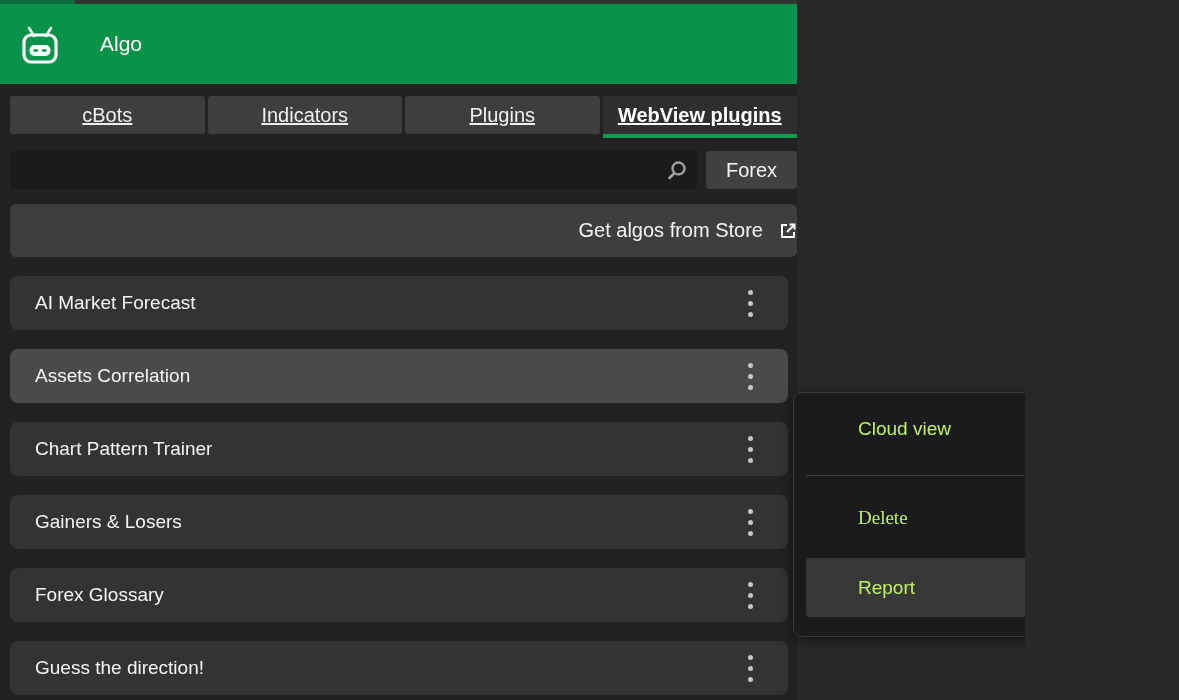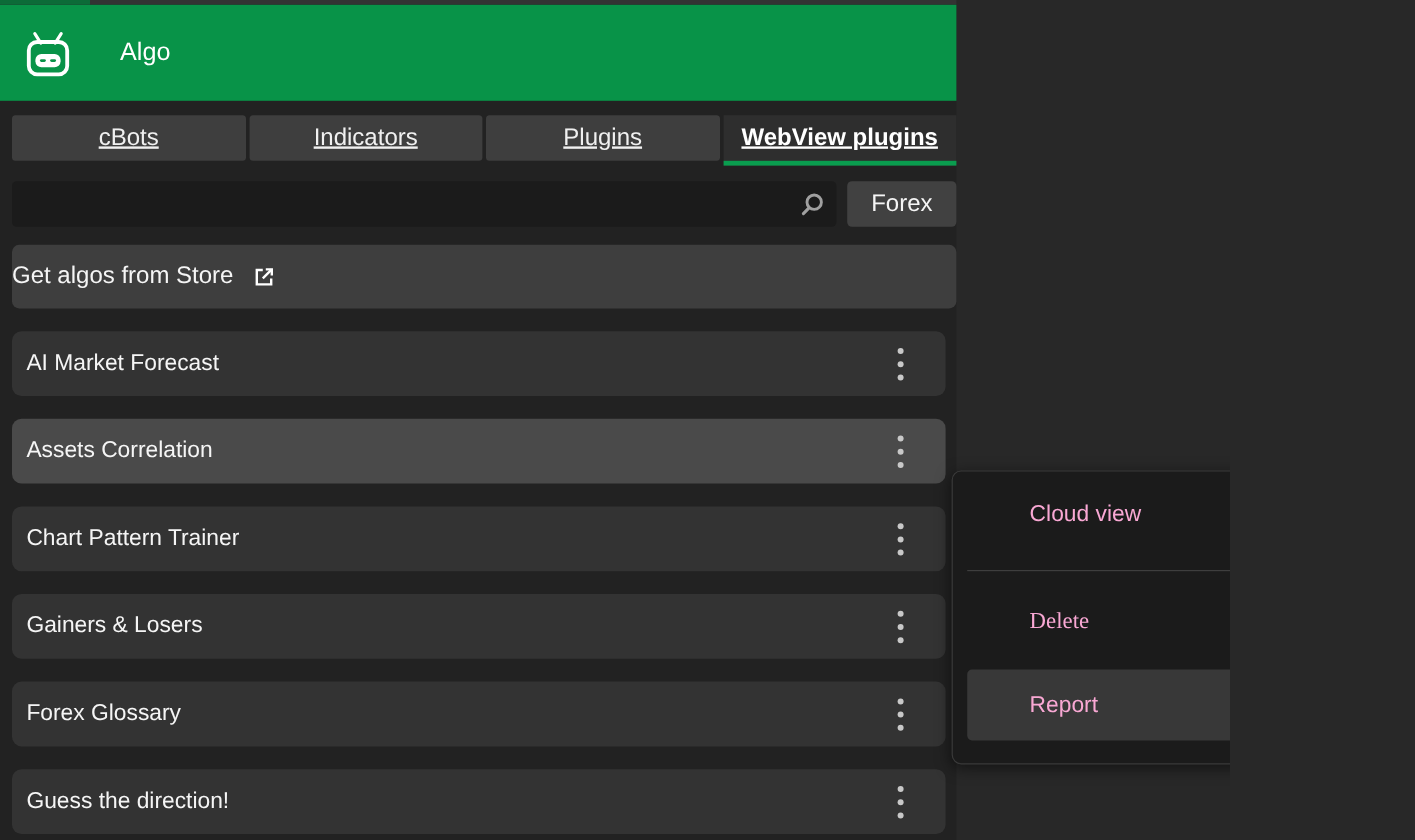--- a/index.html
+++ b/index.html
@@ -35,38 +35,38 @@
   .search-box input { position:absolute; left:10px; top:0; width:640px; height:38px; background:transparent;
                 border:none; outline:none; color:#e8e8e8; font-size:19px; font-family:inherit; }
   .search-icon { position:absolute; right:8px; top:7px; width:24px; height:24px; }
   .create-btn { position:absolute; left:696px; top:0; width:91px; height:38px; background:#414141;
                 border:none; border-radius:4px; color:#f5f5f5; font-size:20px; font-family:inherit;
                 display:flex; align-items:center; justify-content:center; cursor:default; }
 
   
   .store-btn { position:absolute; left:10px; top:200px; width:787px; height:53px; background:#3e3e3e;
                border:none; border-radius:6px; color:#f5f5f5; font-size:20px; font-family:inherit;
-               display:flex; align-items:center; justify-content:flex-start; gap:16px; cursor:default; }
+               display:flex; align-items:center; justify-content:flex-end; gap:16px; cursor:default; }
   .ext-icon { width:18px; height:18px; }
 
   
   .rows { position:absolute; left:10px; top:272px; width:778px; }
   .row { position:relative; width:778px; height:54px; margin-bottom:19px; background:#333333;
          border-radius:8px; display:flex; align-items:center; }
   .row.highlight { background:#4a4a4a; }
-  .row-label { margin-left:12px; color:#f5f5f5; font-size:19px; }
+  .row-label { margin-left:25px; color:#f5f5f5; font-size:19px; }
   .kebab { position:absolute; right:14px; top:0; width:48px; height:54px; background:transparent;
            border:none; display:flex; flex-direction:column; align-items:center; justify-content:center;
            gap:6px; cursor:default; }
   .kebab .dot { width:5px; height:5px; border-radius:50%; background:#c8c8c8; }
 
   
   .context-menu { position:absolute; left:793px; top:392px; width:375px; height:245px; background:#1b1b1b;
                   border:1px solid #3a3a3a; border-radius:8px; box-shadow:0 3px 12px rgba(0,0,0,0.55); }
-  .menu-item { position:absolute; left:12px; width:351px; height:60px; color:#f9a8d4; font-size:19px;
+  .menu-item { position:absolute; left:12px; width:351px; height:60px; color:#bef264; font-size:19px;
                display:flex; align-items:center; padding-left:52px; cursor:default; }
   .menu-item.cloud { top:6px; }
   .menu-item.delete { top:95px;font-family:Liberation Serif, serif; }
   .menu-item.report { top:165px; height:59px; background:#383838; border-radius:4px; }
   .menu-sep { position:absolute; left:12px; top:82px; width:351px; height:1px; background:#3e3e3e; }
 
   
   .cursor { position:absolute; left:1033px; top:582px; width:26px; height:32px; pointer-events:none; }
   .cursor-dot { position:absolute; left:1039px; top:567px; width:3px; height:3px; background:#101010; }
 </style>

